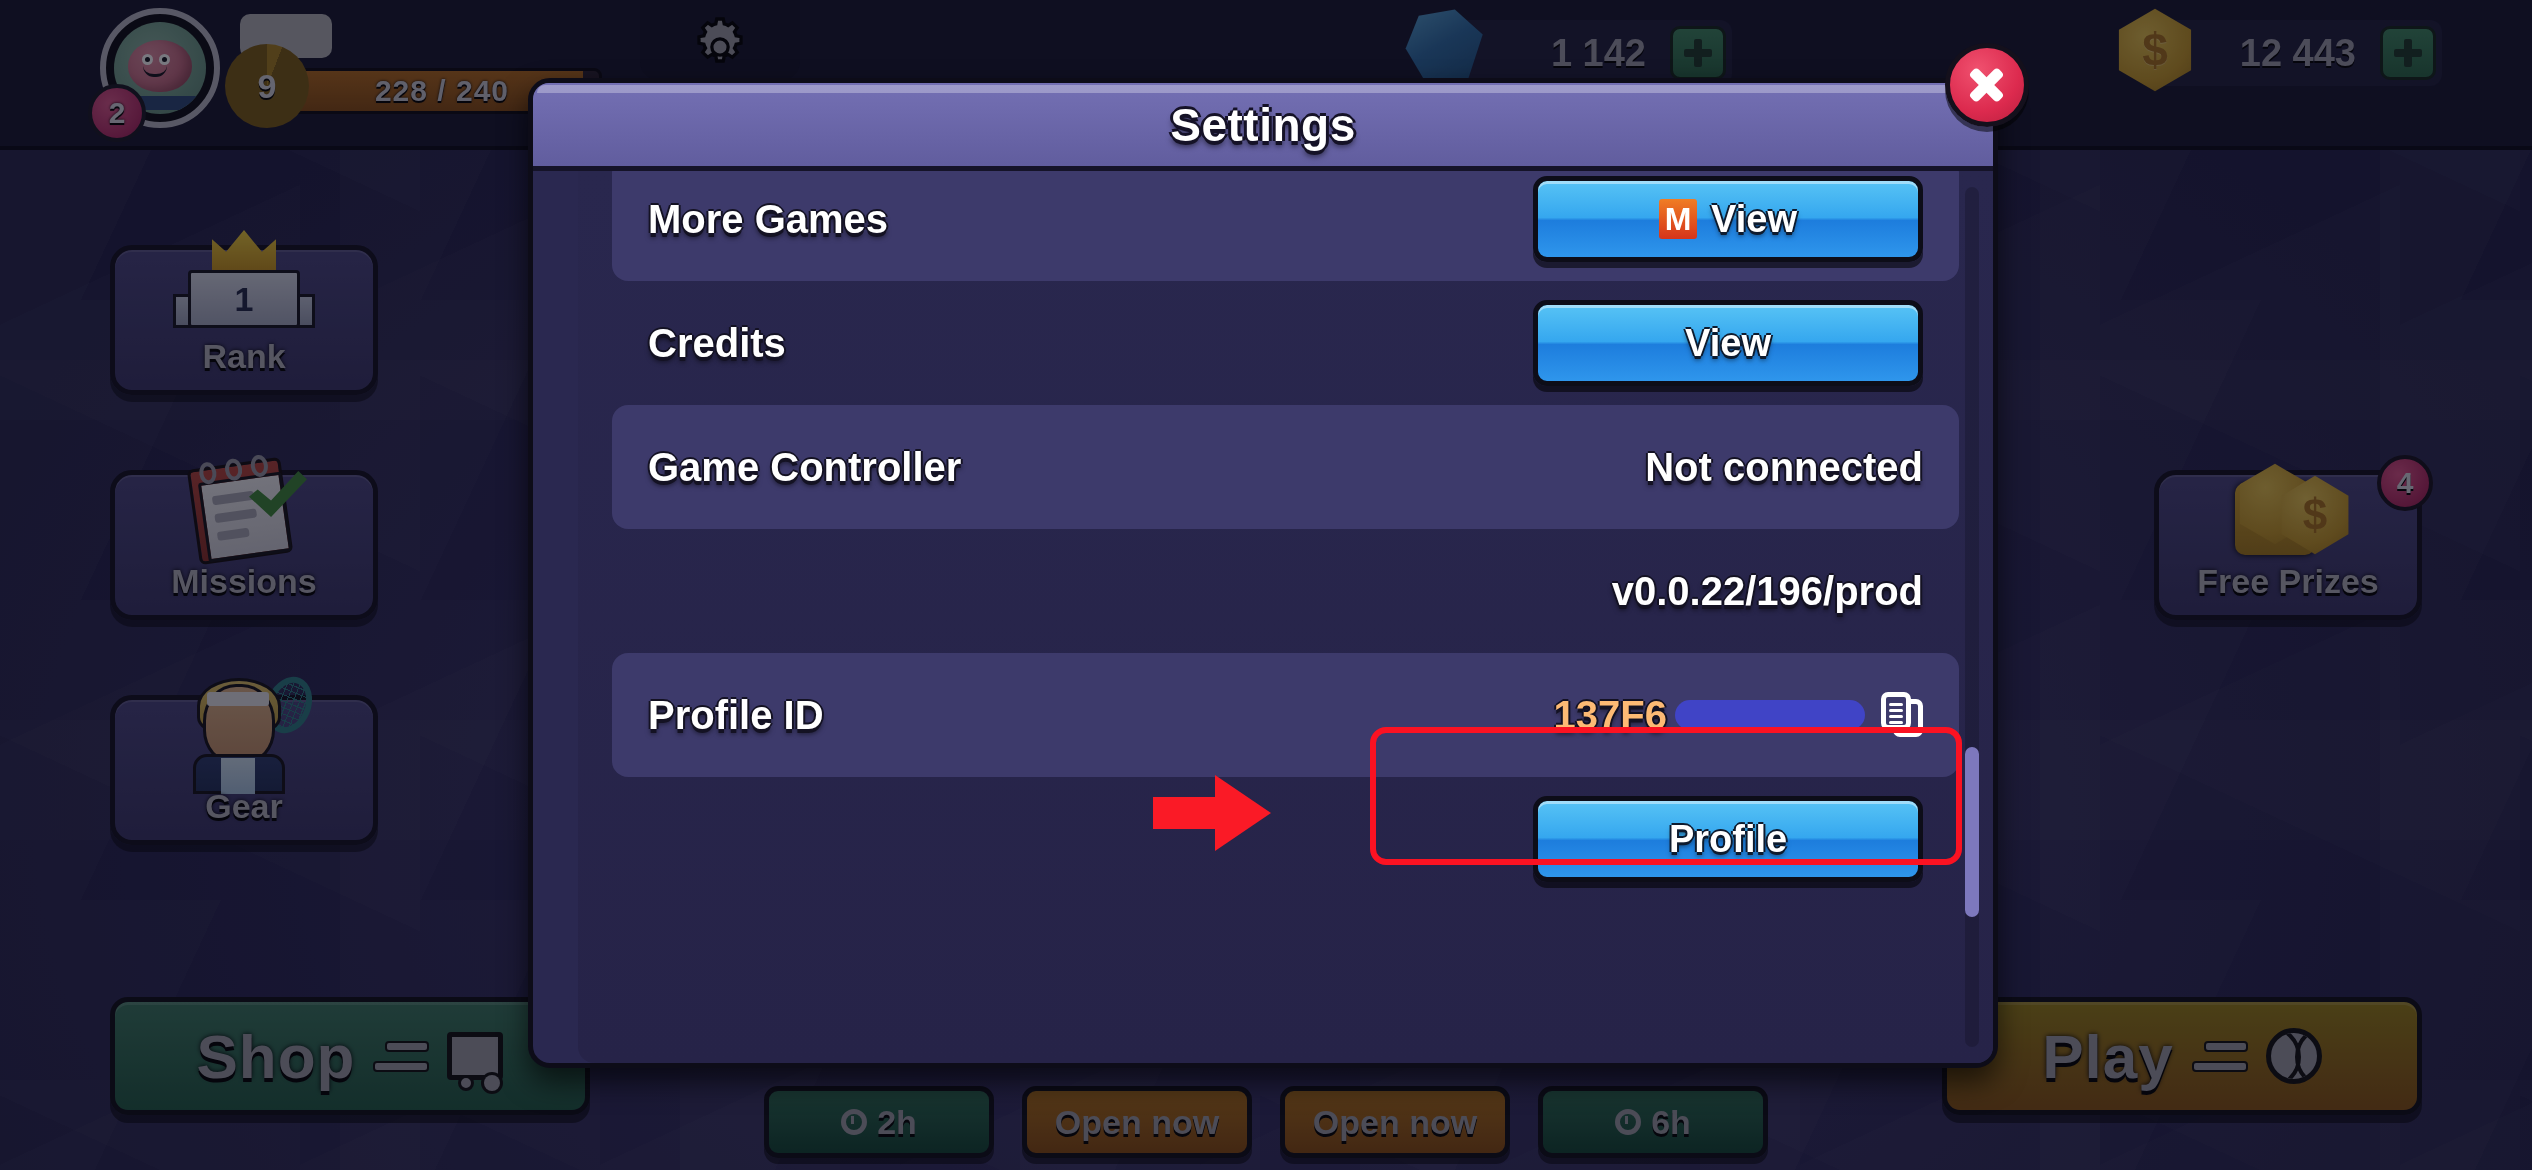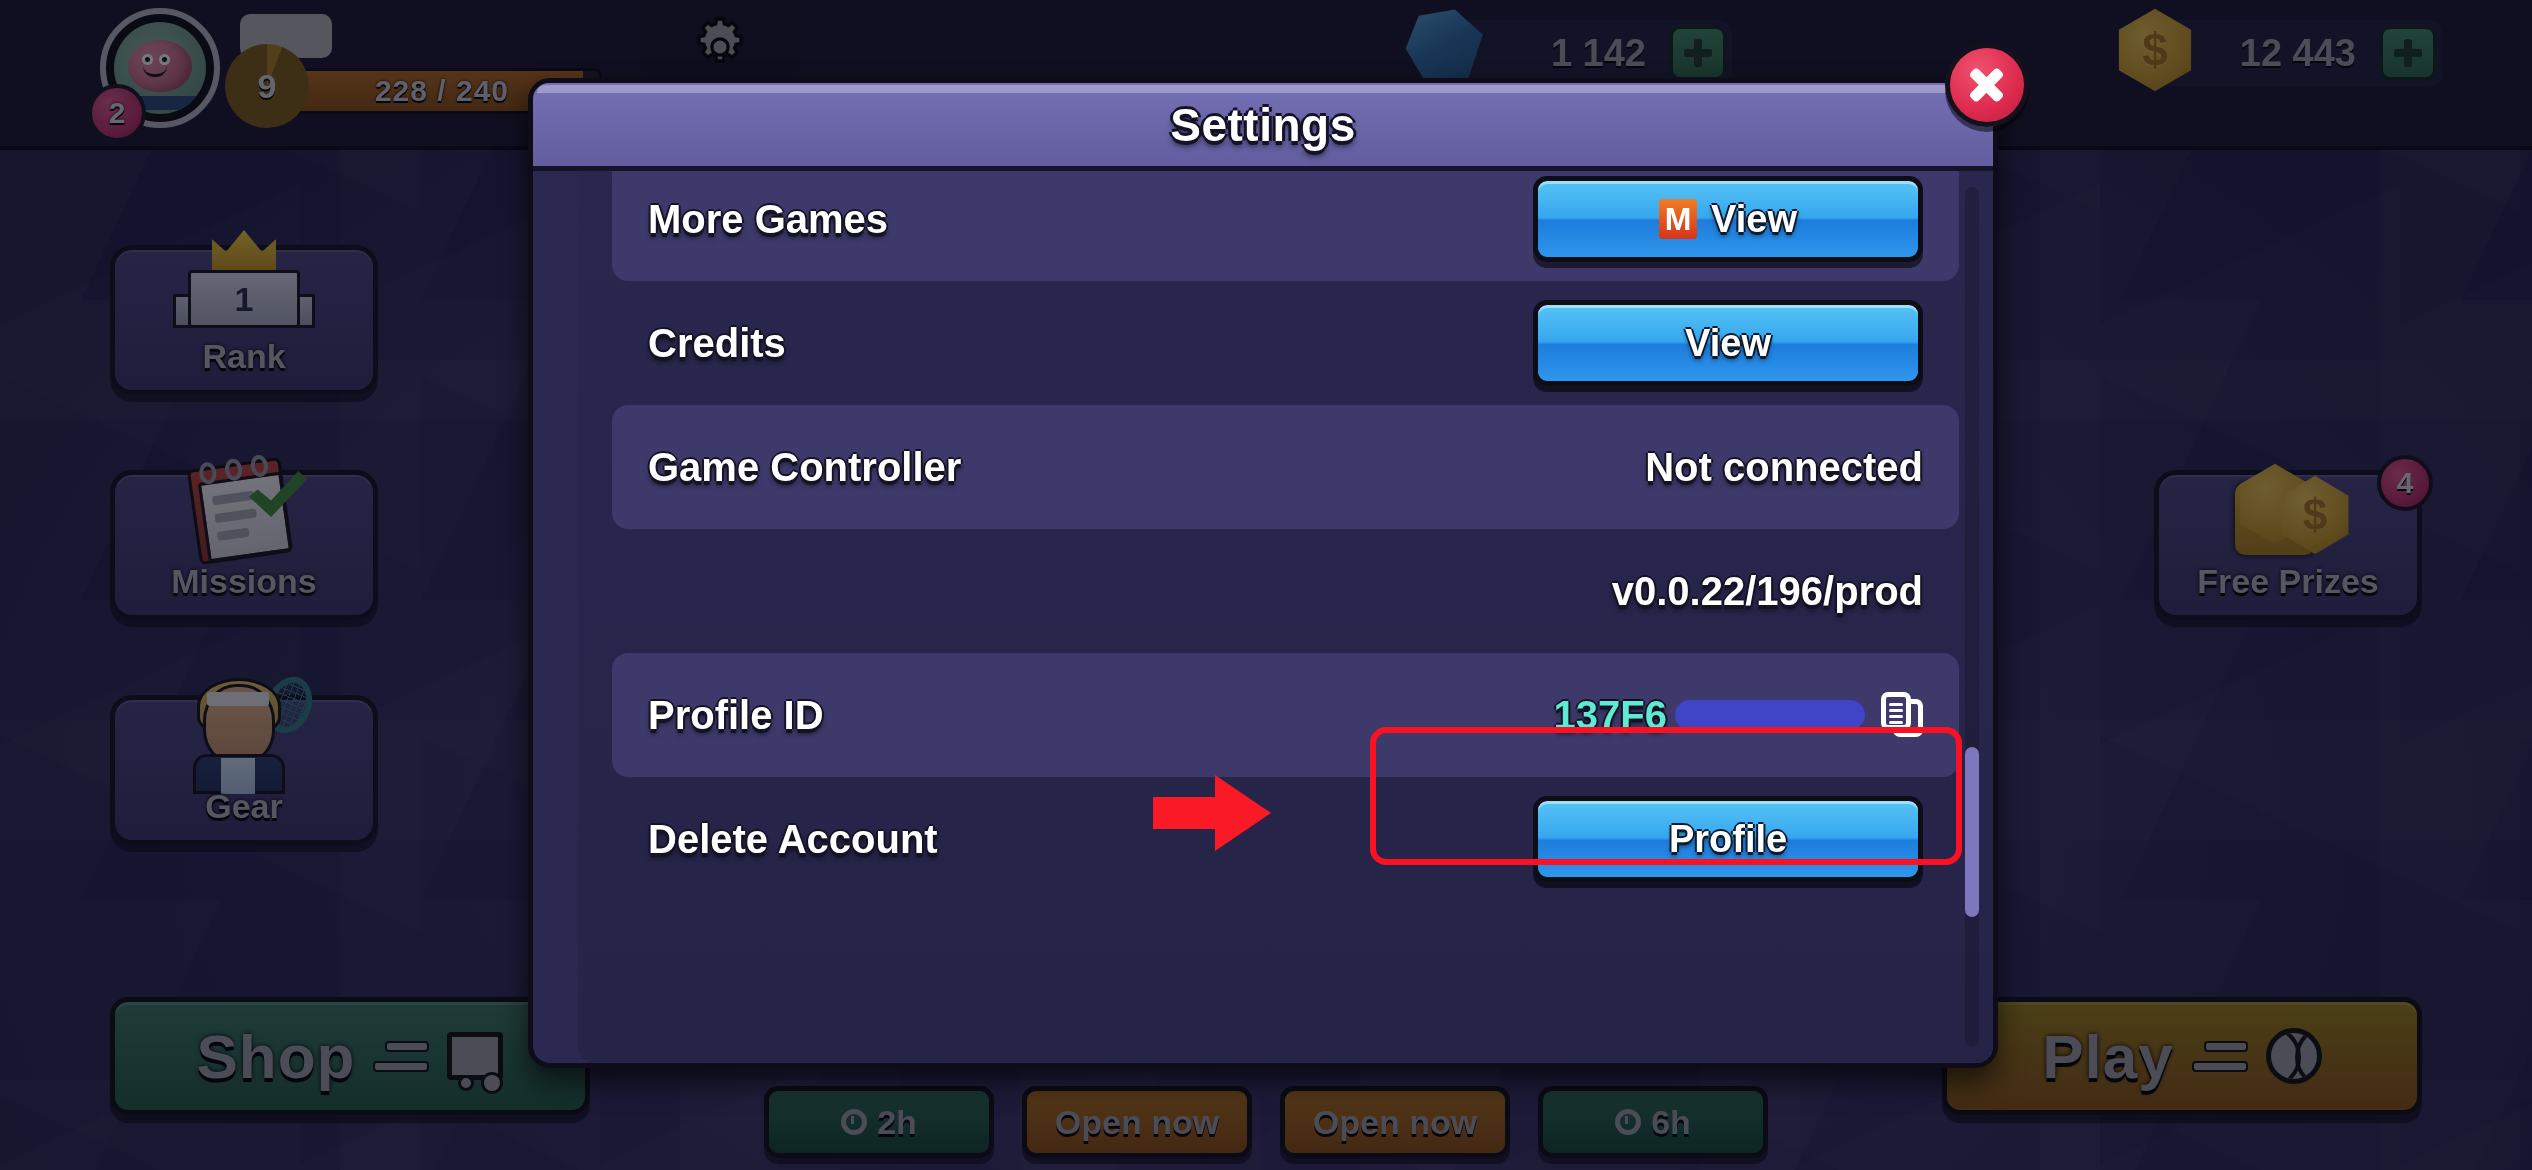--- a/index.html
+++ b/index.html
@@ -494,21 +494,21 @@
     font-weight: bold; font-size: 32px; color: #fff;
     border-radius: 3px;
     line-height: 1;
   }
 
   
   .profile-val {
     display: flex; align-items: center; gap: 16px;
   }
   .pid-text {
-    font-weight: bold; font-size: 40px; color: #5eead4;
+    font-weight: bold; font-size: 40px; color: #fdba74;
     text-shadow: 0 4px 0 #141223, 2px 0 0 #141223, -2px 0 0 #141223,
                  0 -2px 0 #141223, 0 5px 5px rgba(0,0,0,.55);
   }
   .pid-redact {
     width: 190px; height: 30px; border-radius: 15px;
     background: #4044c6;
     margin-left: -8px;
   }
   .copy-icon {
     position: relative; width: 42px; height: 46px;
@@ -784,21 +784,20 @@
                     <i></i>
                     <i></i>
                     <i></i>
                   </span>
               </span>
             </span>
           </span>
         </div>
 
         <div class="srow">
-          <span class="srow-label">Delete Account</span>
           <span class="srow-right">
             <span class="blue-btn">
               <span class="btn-text">Profile</span>
             </span>
           </span>
         </div>
 
       </div>
 
       <div class="scroll-track">

